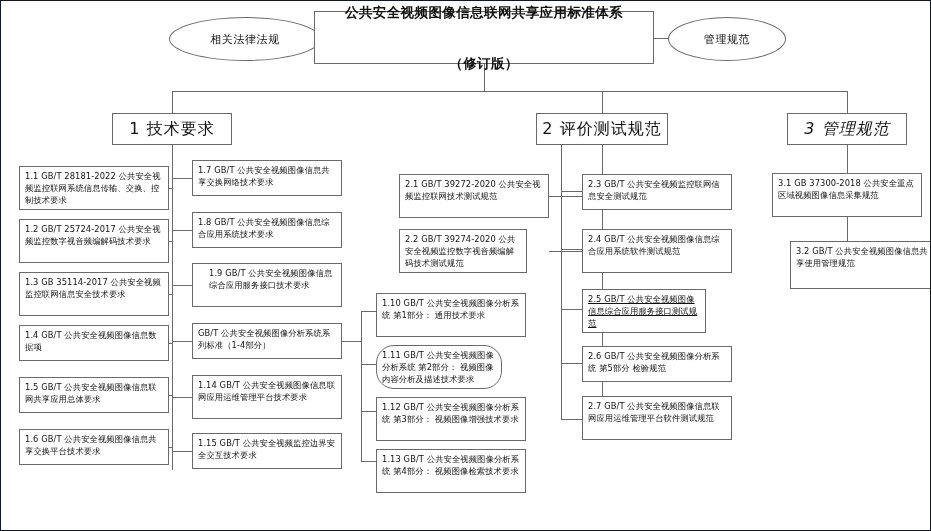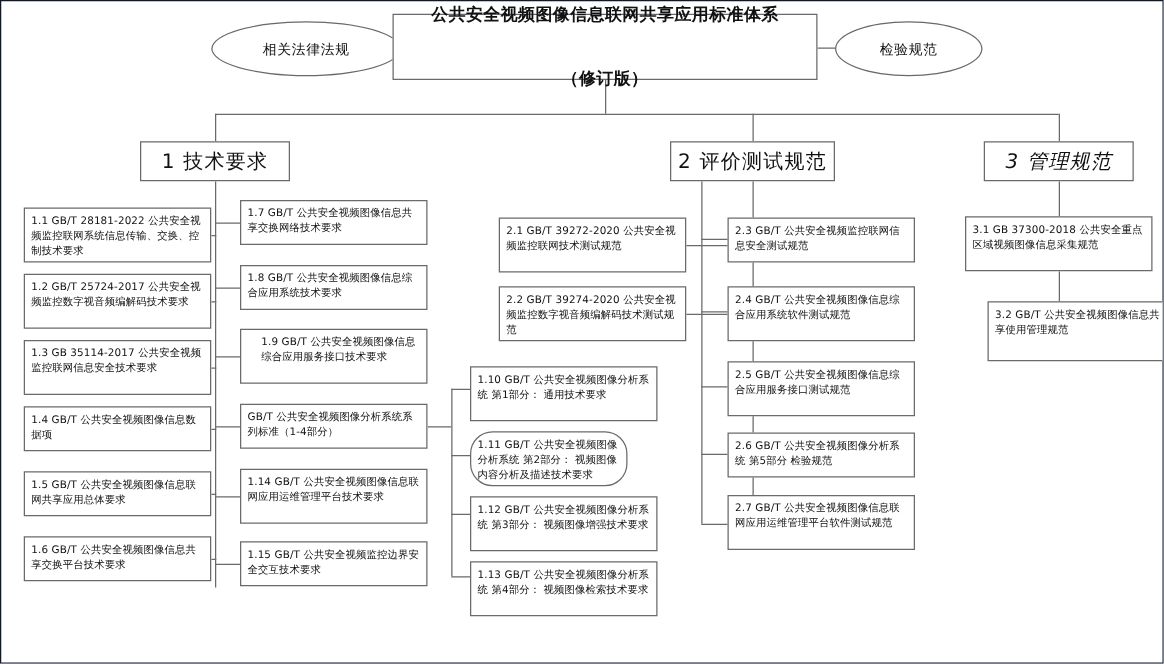--- a/index.html
+++ b/index.html
@@ -70,21 +70,21 @@
   <div class="ellipse" style="left:168px;top:16px;width:152px;height:44px;">
     <span>相关法律法规</span>
   </div>
 
   <div class="box center title-box" style="left:313px;top:10px;width:340px;height:53px;flex-direction:column;gap:32px;">
     <div>公共安全视频图像信息联网共享应用标准体系</div>
     <div>（修订版）</div>
   </div>
 
   <div class="ellipse" style="left:667px;top:16px;width:118px;height:44px;">
-    <span>检验规范</span>
+    <span>管理规范</span>
   </div>
 
   <div class="ln h" style="left:318px;top:37px;width:-0px;"></div>
   <div class="ln h" style="left:319px;top:37px;width:-6px;"></div>
   <div class="ln h" style="left:313px;top:37px;width:0px;"></div>
   <div class="ln h" style="left:653px;top:37px;width:14px;"></div>
 
   <div class="ln v" style="left:483px;top:63px;height:27px;"></div>
   <div class="ln h" style="left:171px;top:90px;width:675px;"></div>
 
@@ -174,33 +174,33 @@
   </div>
   <div class="box" style="left:375px;top:448px;width:150px;height:44px;">
     <span>1.13 GB/T 公共安全视频图像分析系统 第4部分： 视频图像检索技术要求</span>
   </div>
 
   <div class="ln v" style="left:601px;top:144px;height:290px;"></div>
 
   <div class="box" style="left:398px;top:173px;width:150px;height:44px;">
     <span>2.1 GB/T 39272-2020 公共安全视频监控联网技术测试规范</span>
   </div>
-  <div class="box" style="left:398px;top:228px;width:150px;height:44px;">
+  <div class="box" style="left:398px;top:228px;width:128px;height:44px;">
     <span>2.2 GB/T 39274-2020 公共安全视频监控数字视音频编解码技术测试规范</span>
   </div>
   <div class="ln h" style="left:548px;top:195px;width:54px;"></div>
   <div class="ln h" style="left:548px;top:250px;width:54px;"></div>
 
   <div class="box" style="left:581px;top:173px;width:150px;height:36px;">
     <span>2.3 GB/T 公共安全视频监控联网信息安全测试规范</span>
   </div>
   <div class="box" style="left:581px;top:228px;width:150px;height:44px;">
     <span>2.4 GB/T 公共安全视频图像信息综合应用系统软件测试规范</span>
   </div>
-  <div class="box" style="left:581px;top:288px;width:150px;height:44px;">
+  <div class="box" style="left:581px;top:288px;width:124px;height:44px;text-decoration:underline;">
     <span>2.5 GB/T 公共安全视频图像信息综合应用服务接口测试规范</span>
   </div>
   <div class="box" style="left:581px;top:345px;width:150px;height:36px;">
     <span>2.6 GB/T 公共安全视频图像分析系统 第5部分 检验规范</span>
   </div>
   <div class="box" style="left:581px;top:395px;width:150px;height:44px;">
     <span>2.7 GB/T 公共安全视频图像信息联网应用运维管理平台软件测试规范</span>
   </div>
   <div class="ln h" style="left:560px;top:190px;width:22px;"></div>
   <div class="ln h" style="left:560px;top:248px;width:22px;"></div>

